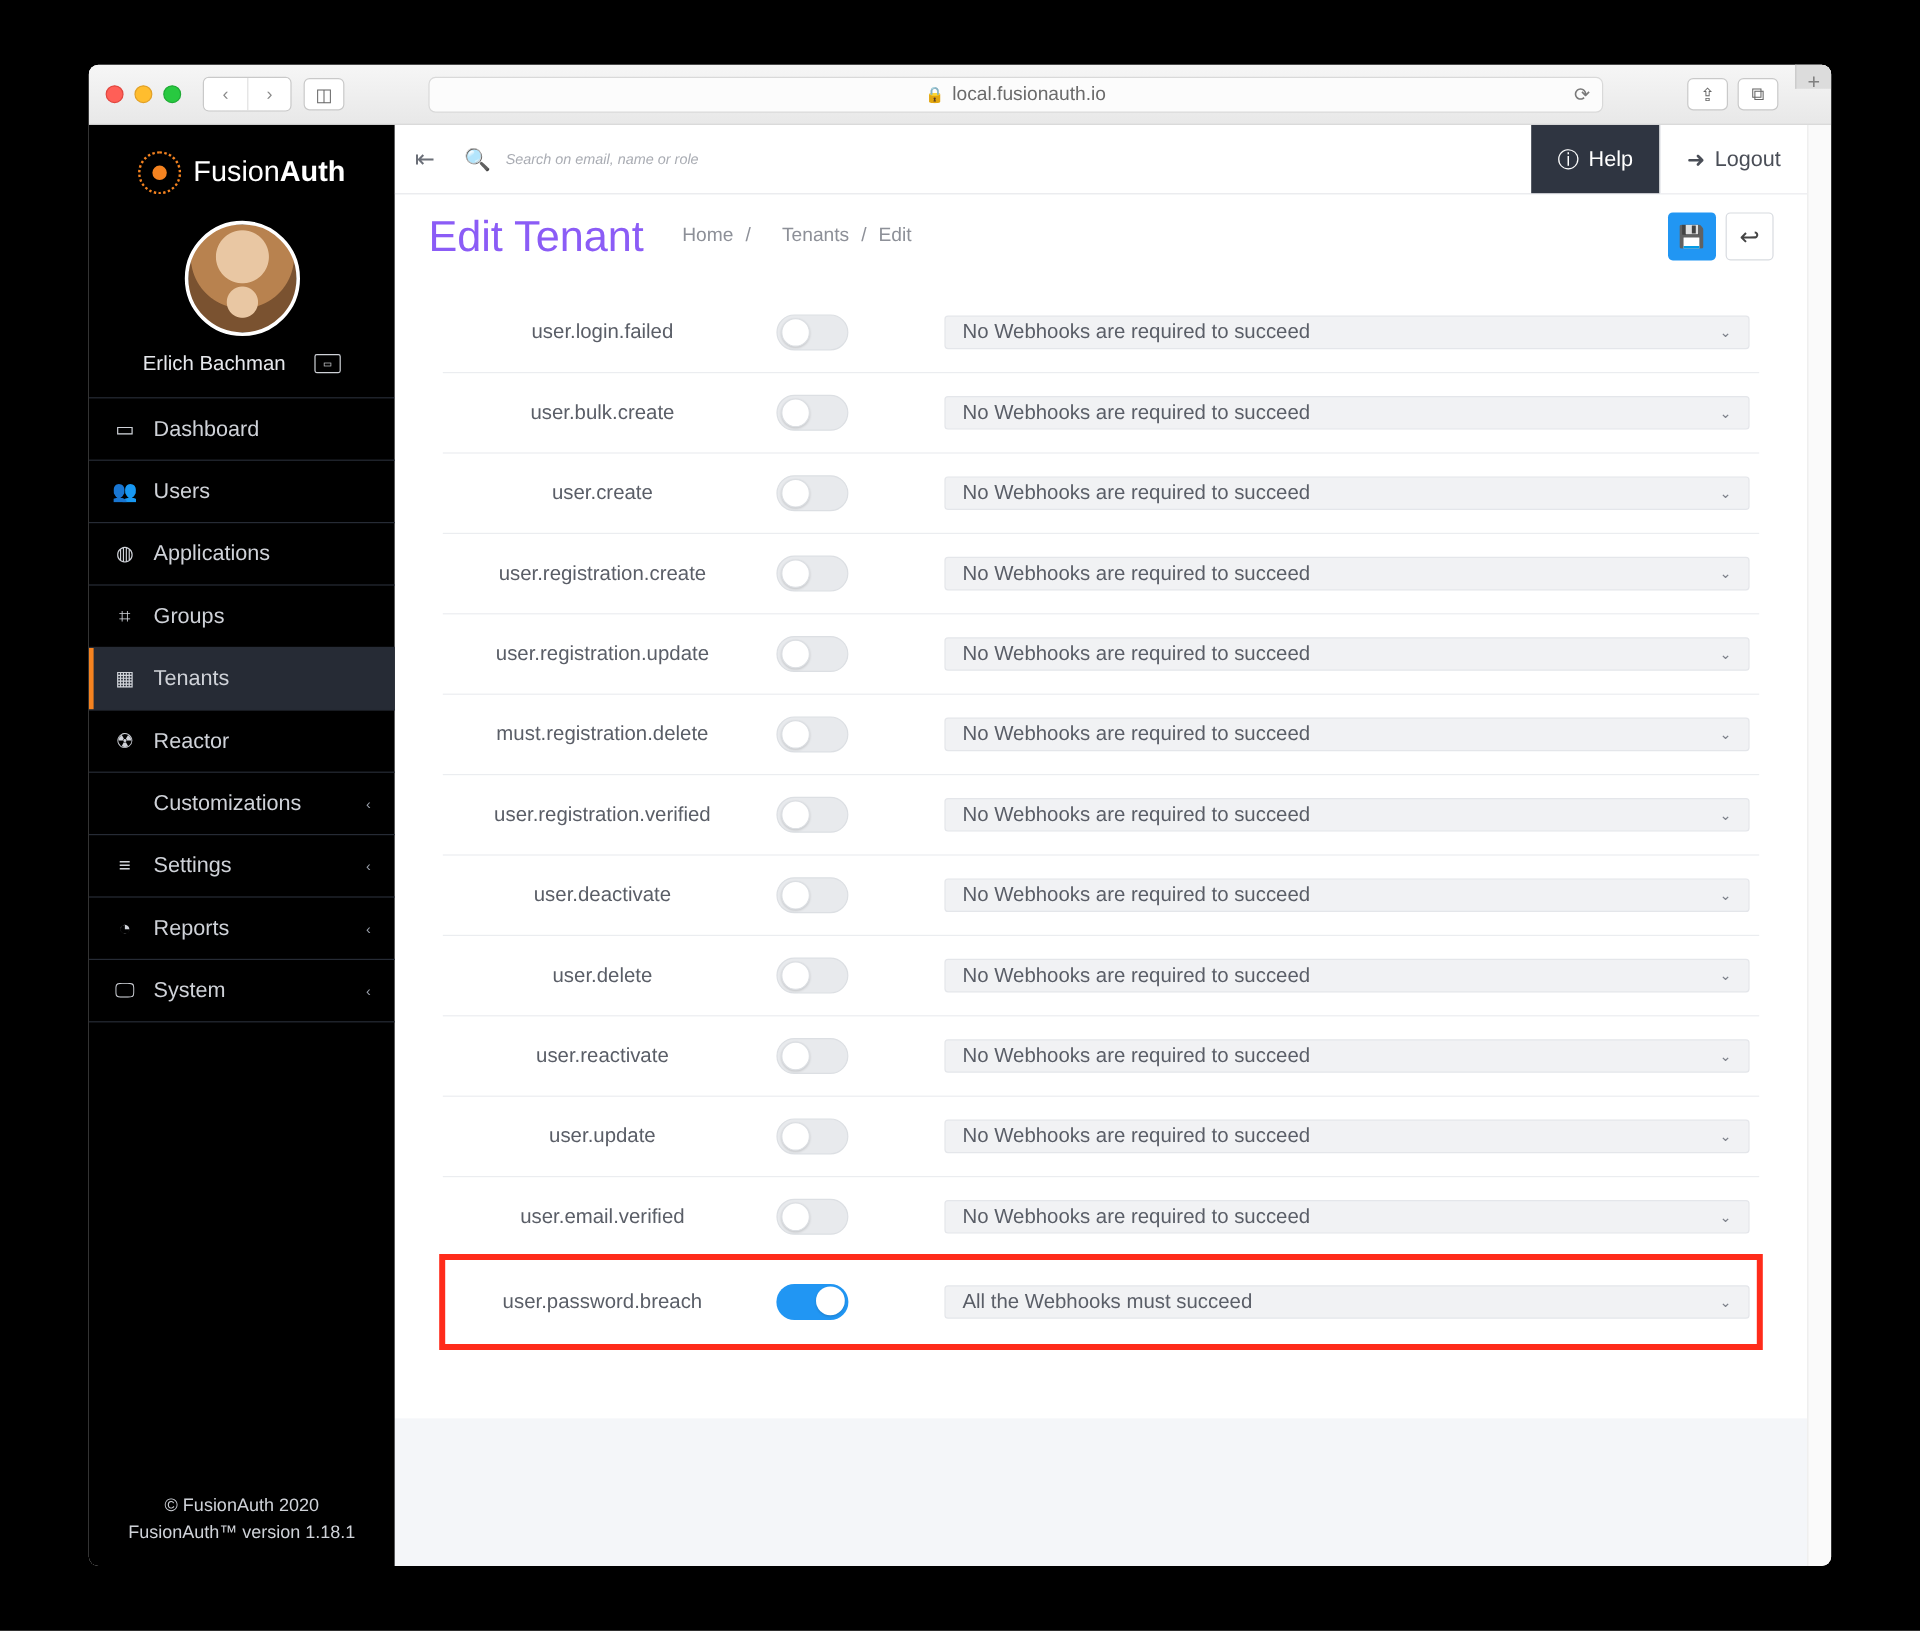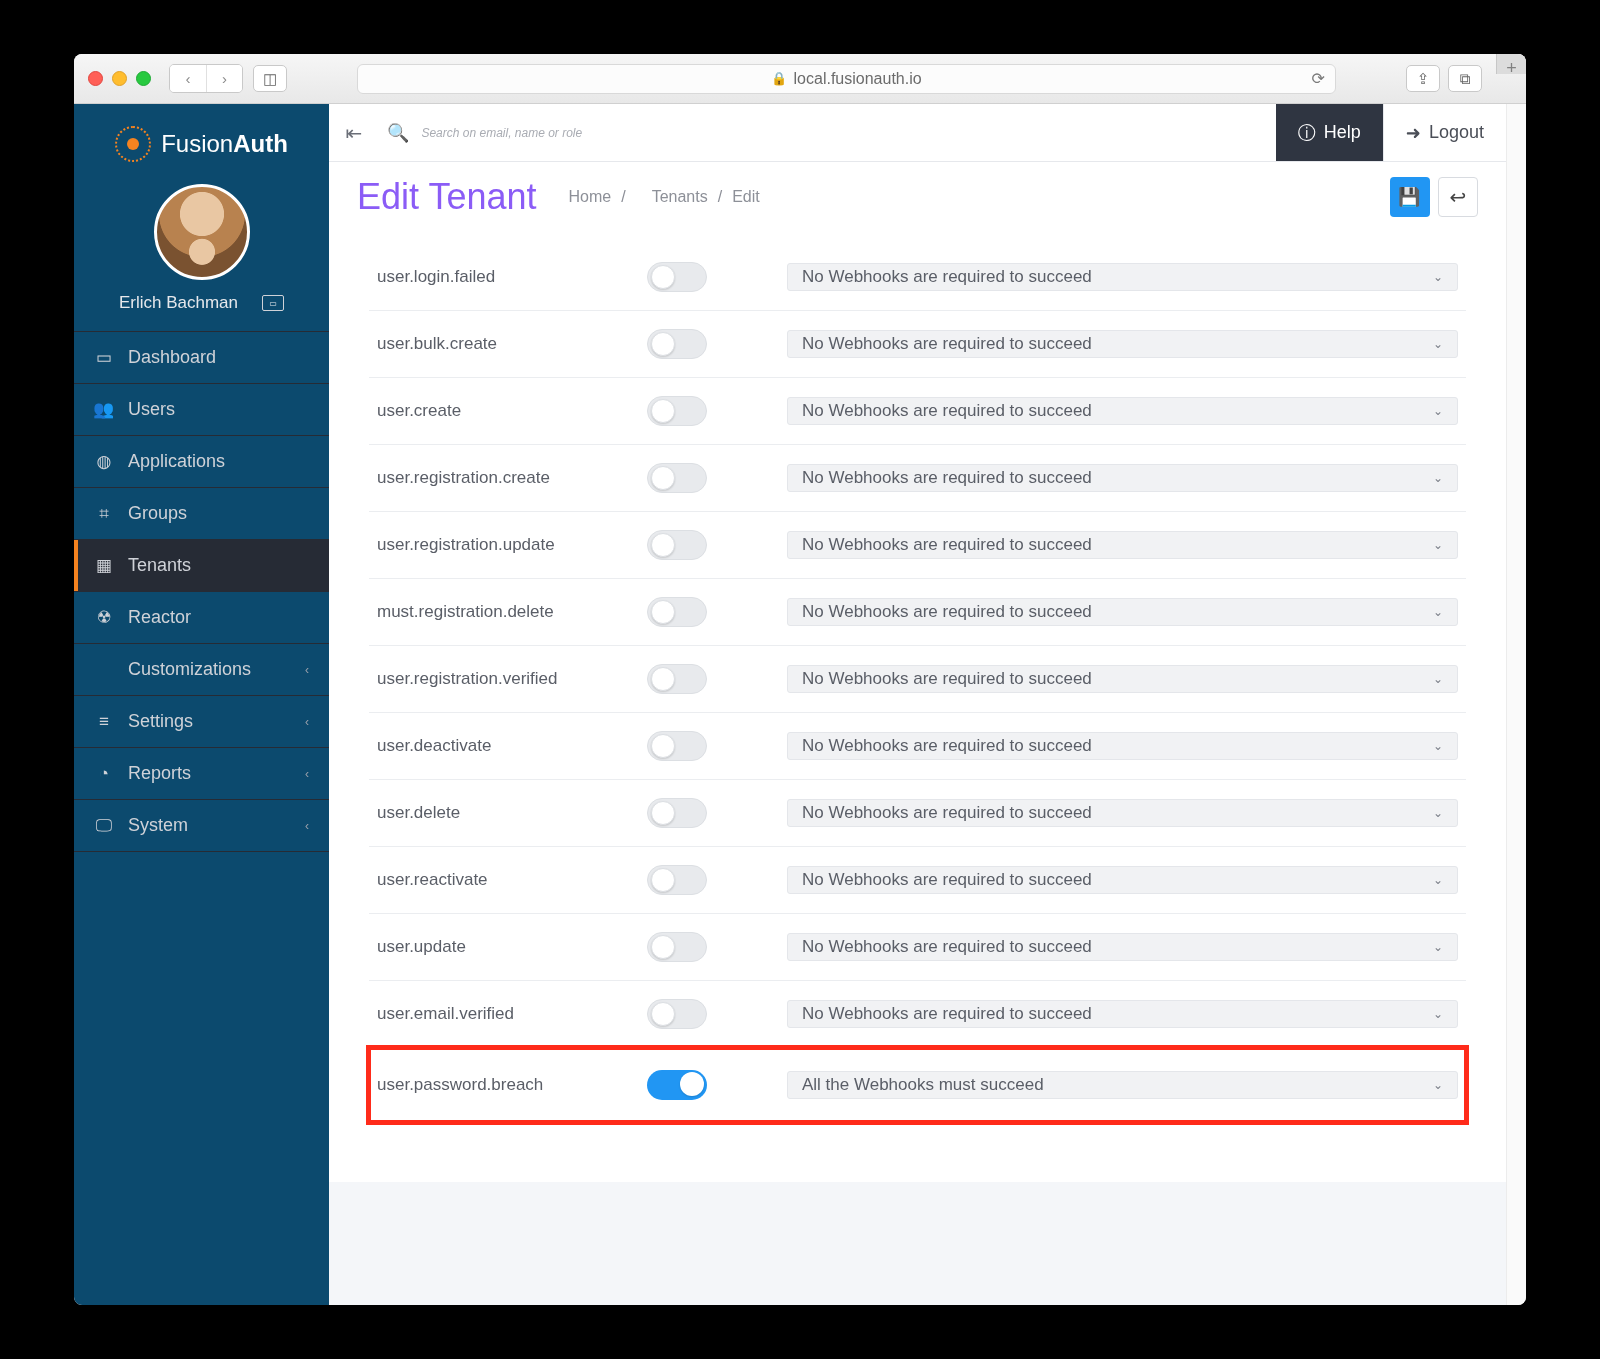--- a/index.html
+++ b/index.html
@@ -42,21 +42,21 @@
   .url-bar { flex:1; margin:0 60px; height:30px; background:#fcfcfc; border:1px solid #d9d9d9; border-radius:6px; display:flex; align-items:center; justify-content:center; gap:6px; color:#6b6b6b; font-size:16px; position:relative;}
   .url-bar .lock { font-size:13px; }
   .url-bar .reload { position:absolute; right:10px; color:#7a7a7a; font-size:16px;}
   .bc-right { display:flex; gap:8px; }
   .bc-icon-btn { width:34px; height:27px; border:1px solid #c9c9c9; border-radius:5px; display:flex; align-items:center; justify-content:center; color:#666; background:#fff; font-size:15px;}
   .newtab { width:30px; height:30px; background:#dcdcdc; display:flex; align-items:center; justify-content:center; color:#808080; font-size:18px; border-left:1px solid #c7c7c7; margin-left:4px; align-self:stretch; margin-top:-10px; margin-bottom:-10px; margin-right:-14px; padding-top:18px;}
   
   .app { flex:1; display:flex; overflow:hidden; }
   .sidebar {
     width: 255px;
-    background: #0c4a6e;
+    background: #000000;
     color: #cfd2d8;
     display:flex;
     flex-direction:column;
     font-size: 18px;
   }
   .brand { display:flex; align-items:center; justify-content:center; gap:10px; padding:22px 0 14px; }
   .brand-logo { width:36px; height:36px; position:relative; }
   .brand-ring { width:36px; height:36px; border:2px dotted #f58320; border-radius:50%; position:absolute; }
   .brand-dot { width:12px; height:12px; background:#f58320; border-radius:50%; position:absolute; top:12px; left:12px;}
   .brand-text { color:#fff; font-size:24px; font-weight:400;}
@@ -90,21 +90,21 @@
   .page-head { display:flex; align-items:center; padding:14px 28px 18px; gap:16px;}
   .page-title { font-size:36px; color:#8b5cf6; font-weight:400;}
   .breadcrumb { color:#8d9098; font-size:16px; display:flex; gap:10px; align-items:center;}
   .breadcrumb a { color:#8d9098; text-decoration:none;padding-left:16px;}
   .head-actions { margin-left:auto; display:flex; gap:8px;}
   .btn-save { width:40px; height:40px; background:#2196f3; border-radius:4px; display:flex; align-items:center; justify-content:center; color:#fff; font-size:18px; cursor:pointer;}
   .btn-back { width:40px; height:40px; background:#fff; border:1px solid #d8dbe0; border-radius:4px; display:flex; align-items:center; justify-content:center; color:#444; font-size:20px; cursor:pointer;}
   
   .content { padding: 8px 40px 60px; }
   .event-row { display:flex; align-items:center; padding:18px 8px; border-bottom:1px solid #ebedf0; gap:20px;}
-  .event-label { width:250px; color:#5a5e67; font-size:17px;}
+  .event-label { width:250px; color:#5a5e67; font-size:17px;text-align:center;}
   .toggle { width:60px; height:30px; border-radius:30px; position:relative; cursor:pointer; flex-shrink:0;}
   .toggle.off { background:#e8eaed; border:1px solid #dcdfe3;}
   .toggle.on { background:#2196f3; }
   .toggle .knob { width:24px; height:24px; border-radius:50%; background:#fff; position:absolute; top:2px; box-shadow:0 1px 2px rgba(0,0,0,0.15);}
   .toggle.off .knob { left:3px; border:1px solid #dcdfe3;}
   .toggle.on .knob { right:3px;}
   .spacer { width:40px;}
   .select { flex:1; height:28px; background:#f1f2f4; border:1px solid #e4e6ea; border-radius:3px; display:flex; align-items:center; padding:0 14px; color:#5a5e67; font-size:17px; cursor:pointer; position:relative;}
   .select .chev { margin-left:auto; font-size:12px; color:#7d818a;}
   .event-row.highlighted { outline:5px solid #ff2b1a; outline-offset:-2px; border-bottom:none; padding:22px 8px;}
@@ -193,20 +193,24 @@
             <span class="nicon">◔</span>
             <span>Reports</span>
             <span class="caret">‹</span>
           </li>
           <li>
             <span class="nicon">🖵</span>
             <span>System</span>
             <span class="caret">‹</span>
           </li>
         </ul>
+      <div class="sidebar-footer">
+        <div>© FusionAuth 2020</div>
+        <div>FusionAuth™ version 1.18.1</div>
+      </div>
     </div>
 
     <div class="main">
       <div class="topbar">
         <div class="collapse-btn">⇤</div>
         <div class="search-wrap">
           <span class="sicon">🔍</span>
           <input class="search-input" placeholder="Search on email, name or role" style="">
         </div>
         <div class="top-actions">

